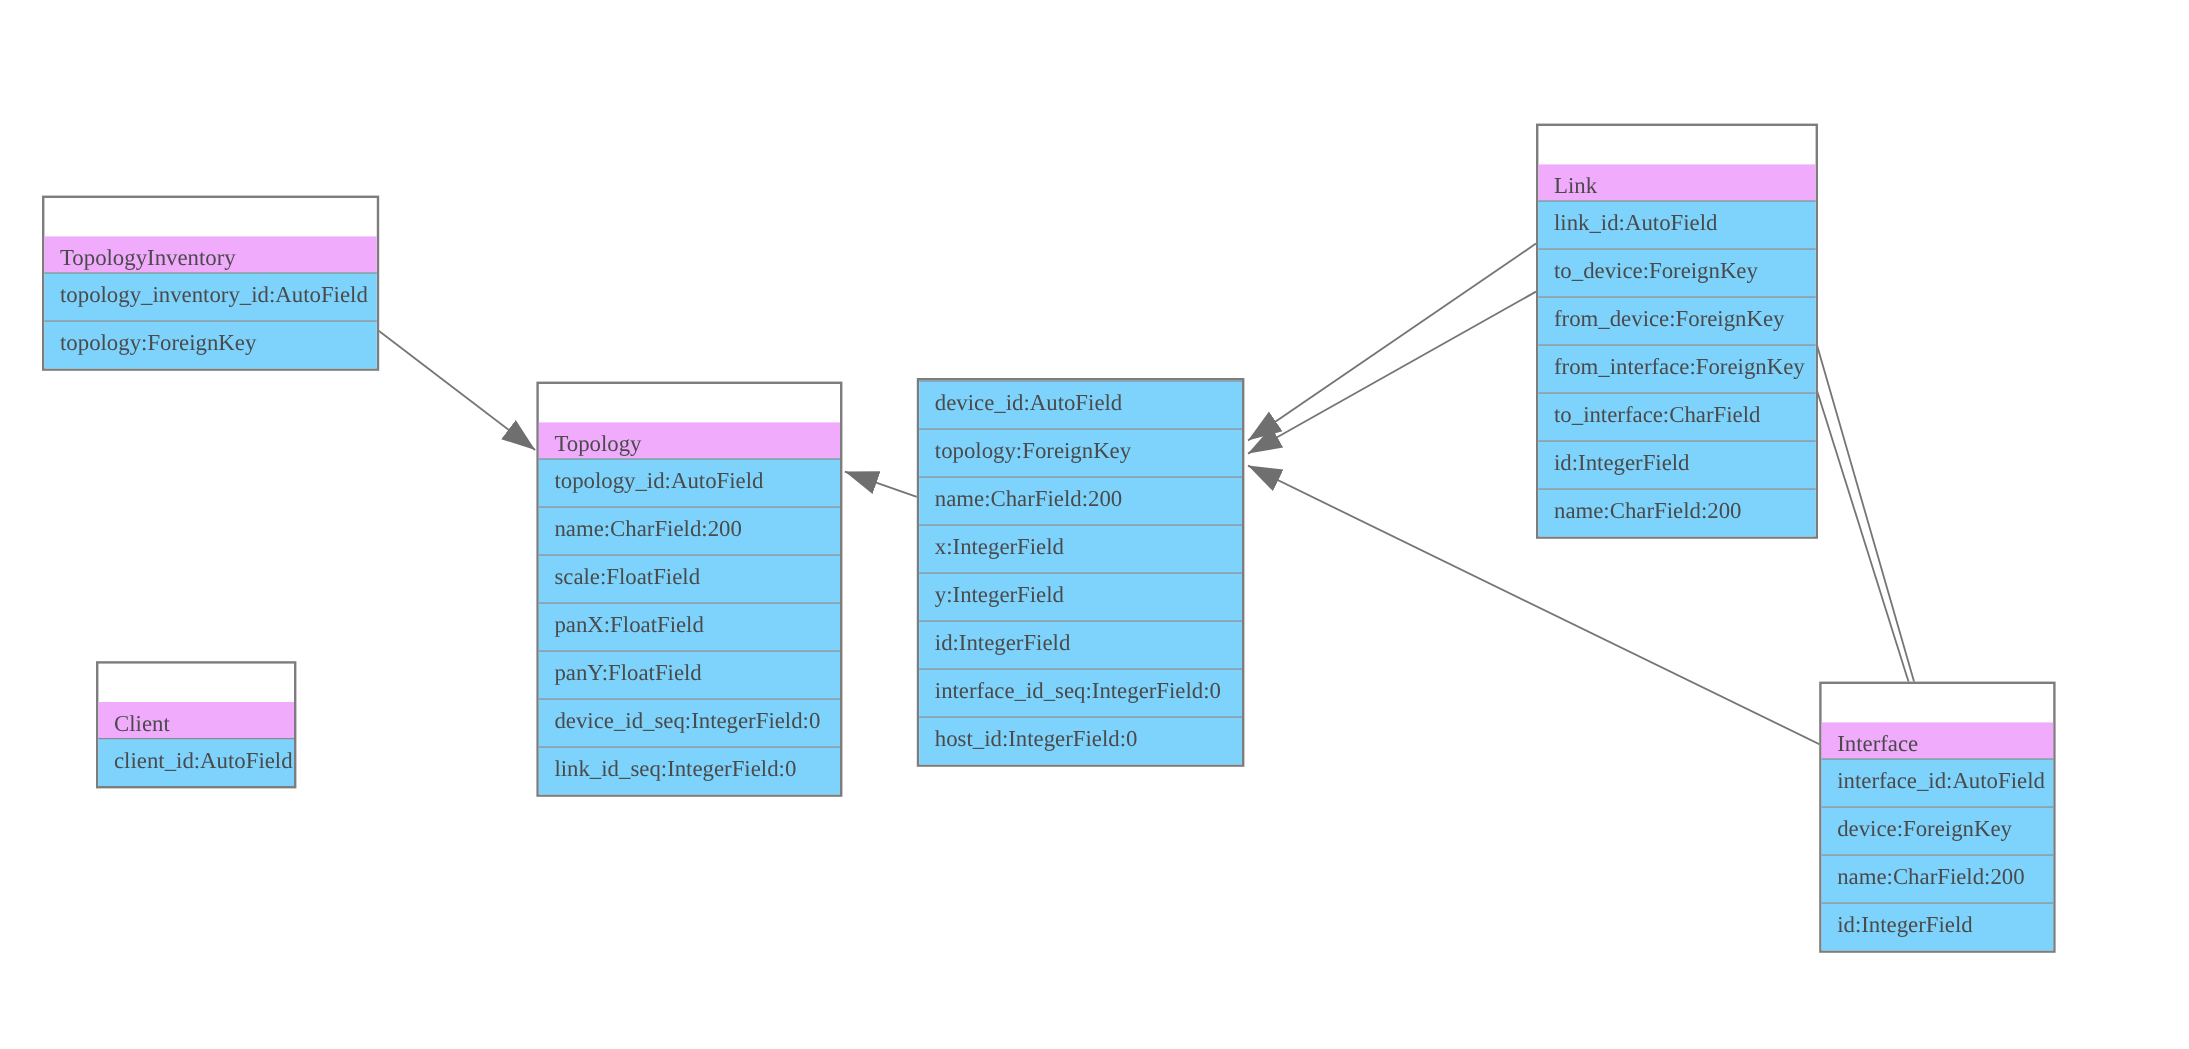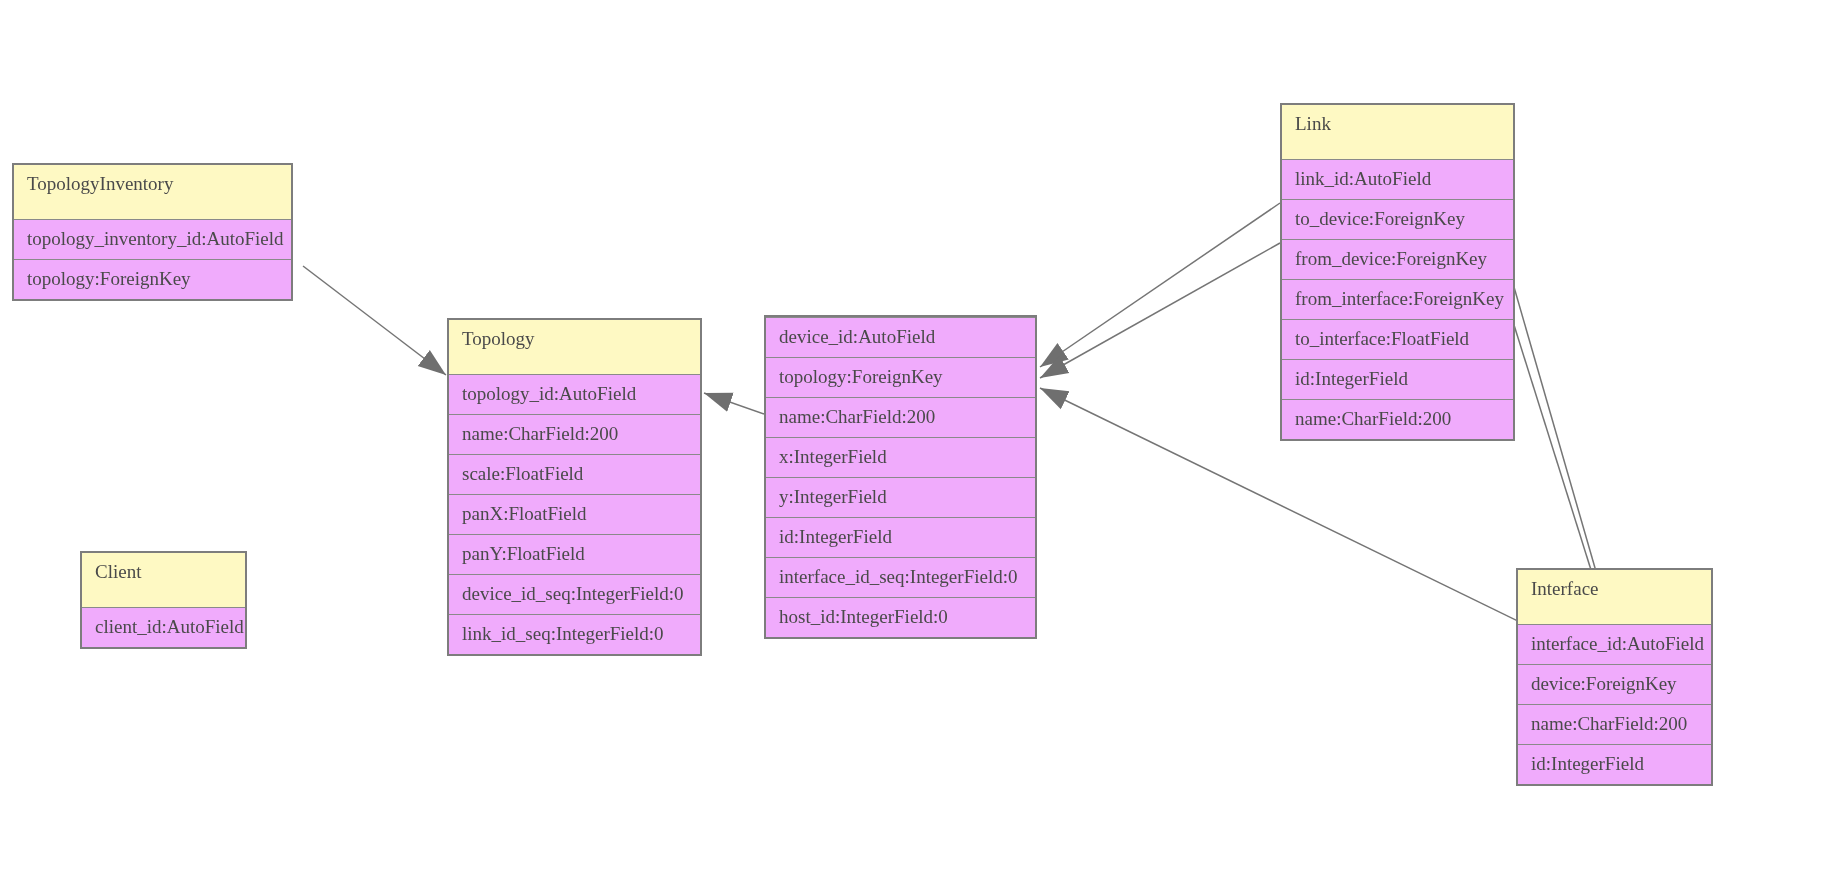--- a/index.html
+++ b/index.html
@@ -17,33 +17,34 @@
   }
   .tbl {
     position: absolute;
     background: #ffffff;
     border: 2px solid #7d7d7d;
     font-size: 19px;
     color: #4a4a4a;
     z-index: 1;
   }
   .hdr {
-    height: 54px;
+    height: 30px;
     line-height: 38px;
     padding-left: 13px;
-    background: #fef9c3;
+    background: #f0abfc;
     white-space: nowrap;
     overflow: hidden;
+    margin-top: 32px;
   }
   .row {
     height: 40px;
     line-height: 38px;
     padding-left: 13px;
     border-top: 1.5px solid #8a8a8a;
-    background: #f0abfc;
+    background: #7dd3fc;
     white-space: nowrap;
     overflow: hidden;
   }
 </style>
 </head>
 <body>
 
 <svg id="edge-layer" viewBox="0 0 1824 874" xmlns="http://www.w3.org/2000/svg">
   <defs>
     <marker id="arrow" markerUnits="userSpaceOnUse" markerWidth="32" markerHeight="24" refX="28" refY="11" orient="auto">
@@ -52,21 +53,21 @@
   </defs>
   <line x1="303" y1="266" x2="446" y2="375" stroke="#757575" stroke-width="1.5" marker-end="url(#arrow)"></line>
   <line x1="764" y1="414" x2="704" y2="393" stroke="#757575" stroke-width="1.5" marker-end="url(#arrow)"></line>
   <line x1="1280" y1="203" x2="1040" y2="367" stroke="#757575" stroke-width="1.5" marker-end="url(#arrow)"></line>
   <line x1="1280" y1="243" x2="1040" y2="378" stroke="#757575" stroke-width="1.5" marker-end="url(#arrow)"></line>
   <line x1="1610" y1="666" x2="1040" y2="388" stroke="#757575" stroke-width="1.5" marker-end="url(#arrow)"></line>
   <line x1="1514" y1="287" x2="1608" y2="613" stroke="#757575" stroke-width="1.5" marker-end="url(#arrow)"></line>
   <line x1="1514" y1="325" x2="1608" y2="624" stroke="#757575" stroke-width="1.5" marker-end="url(#arrow)"></line>
 </svg>
 
-<div class="tbl" style="left:12px; top:163px; width:281px">
+<div class="tbl" style="left:35px; top:163px; width:281px">
   <div class="hdr">TopologyInventory</div>
   <div class="row">topology_inventory_id:AutoField</div>
   <div class="row">topology:ForeignKey</div>
 </div>
 
 <div class="tbl" style="left:447px; top:318px; width:255px">
   <div class="hdr">Topology</div>
   <div class="row">topology_id:AutoField</div>
   <div class="row">name:CharField:200</div>
   <div class="row">scale:FloatField</div>
@@ -91,21 +92,21 @@
   <div class="row">interface_id_seq:IntegerField:0</div>
   <div class="row">host_id:IntegerField:0</div>
 </div>
 
 <div class="tbl" style="left:1280px; top:103px; width:235px">
   <div class="hdr">Link</div>
   <div class="row">link_id:AutoField</div>
   <div class="row">to_device:ForeignKey</div>
   <div class="row">from_device:ForeignKey</div>
   <div class="row">from_interface:ForeignKey</div>
-  <div class="row">to_interface:FloatField</div>
+  <div class="row">to_interface:CharField</div>
   <div class="row">id:IntegerField</div>
   <div class="row">name:CharField:200</div>
 </div>
 
 <div class="tbl" style="left:1516px; top:568px; width:197px">
   <div class="hdr">Interface</div>
   <div class="row">interface_id:AutoField</div>
   <div class="row">device:ForeignKey</div>
   <div class="row">name:CharField:200</div>
   <div class="row">id:IntegerField</div>

